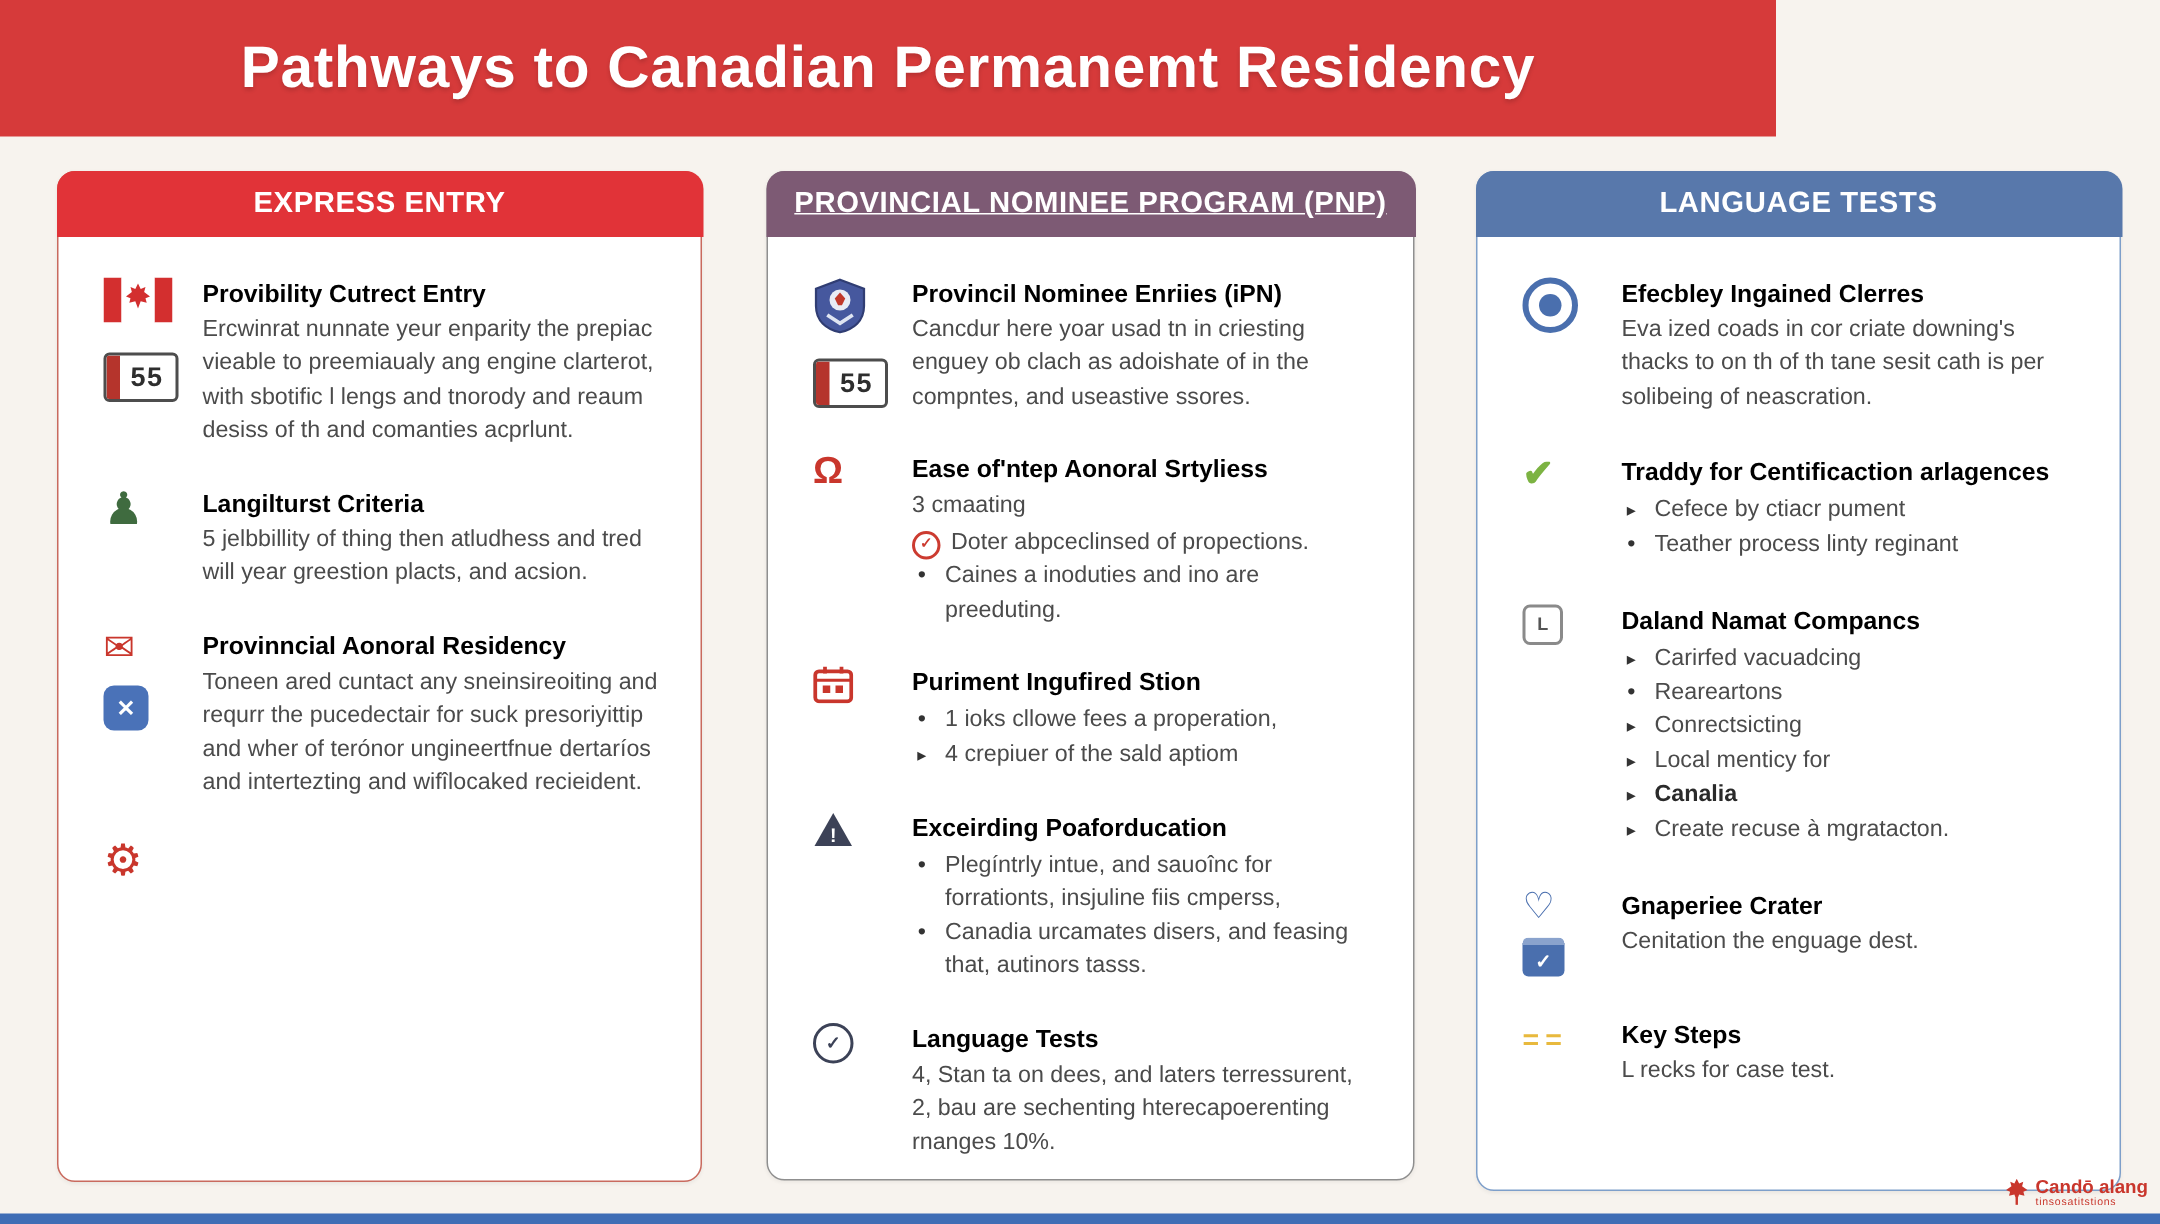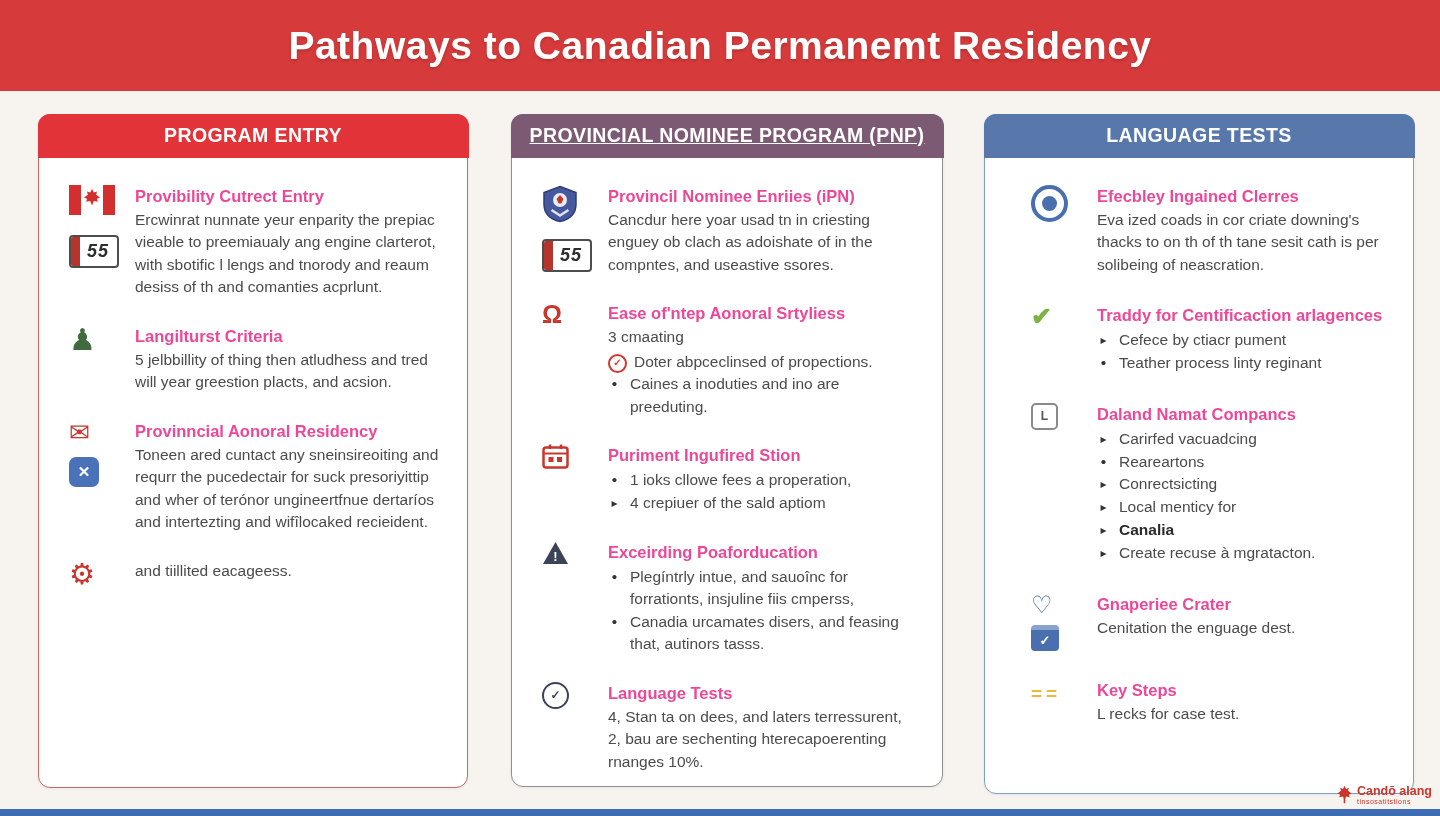--- a/index.html
+++ b/index.html
@@ -4,21 +4,21 @@
 <style>
   html,body{margin:0;padding:0;}
   body{
     width:1440px;height:816px;position:relative;overflow:hidden;
     background:#f7f3ee;
     font-family:"Liberation Sans", sans-serif;
     -webkit-font-smoothing:antialiased;
   }
   
   .banner{
-    position:absolute;top:0;left:0;width:1440px;height:91px;
+    position:absolute;top:0;left:0;width:1184px;height:91px;
     background:#d63a3a;display:flex;align-items:center;justify-content:center;
   }
   .banner-title{
     color:#ffffff;font-size:39px;font-weight:bold;letter-spacing:.5px;
     text-shadow:0 2px 3px rgba(0,0,0,.15);
   }
   
   .bottom-bar{position:absolute;left:0;bottom:0;width:1440px;height:7px;background:#3f6db5;}
   
   .card{position:absolute;top:114px;background:#ffffff;border-radius:12px;box-shadow:0 1px 3px rgba(0,0,0,.06);}
@@ -29,42 +29,42 @@
     height:44px;margin:-1.5px -1.5px 0 -1.5px;border-radius:12px 12px 0 0;
     display:flex;align-items:center;justify-content:center;
     color:#fff;font-weight:bold;font-size:19.5px;letter-spacing:.4px;
   }
   .card--express .card-header{background:#e13338;}
   .card--pnp .card-header{background:#7d5a74;text-decoration:underline;}
   .card--lang .card-header{background:#5878ab;}
   .card-body{padding:26px 24px 0 30px;}
   
   .section{display:flex;margin-bottom:25px;}
-  .card--lang .section{margin-bottom:27px;margin-left:16px;}
+  .card--lang .section{margin-bottom:27px;}
   .icon-col{width:66px;flex:none;display:flex;flex-direction:column;align-items:flex-start;gap:20px;padding-top:1px;}
   .txt-col{flex:1;min-width:0;}
-  .sec-title{font-weight:bold;color:#ec4899;font-size:16.5px;line-height:24px;}
+  .sec-title{font-weight:bold;color:#000000;font-size:16.5px;line-height:24px;}
   .sec-body{color:#4b4b4b;font-size:15.5px;line-height:22.5px;margin-top:1px;}
   .bullets{margin-top:2px;}
   .blt{display:flex;gap:9px;color:#4b4b4b;font-size:15.5px;line-height:22.5px;}
   .blt-marker{width:13px;flex:none;text-align:center;color:#333;}
   .blt-marker.tri{font-size:12px;line-height:23px;}
   .blt-text.bold{font-weight:bold;color:#2a2a2a;}
   .marker-check{
     width:15px;height:15px;flex:none;margin-top:3px;margin-right:0;
     border:2px solid #cc3b30;border-radius:50%;color:#cc3b30;
     display:inline-flex;align-items:center;justify-content:center;
     font-size:10px;font-weight:bold;
   }
   .blt.has-check{gap:7px;}
   
   .icon{display:inline-flex;align-items:center;justify-content:center;}
   .badge55{
     width:46px;height:29px;border:2px solid #4d4d4d;border-radius:4px;background:#fff;
-    position:relative;display:flex;align-items:center;justify-content:center;overflow:hidden;font-style:italic;
+    position:relative;display:flex;align-items:center;justify-content:center;overflow:hidden;
   }
   .badge55 .strip{position:absolute;left:0;top:0;bottom:0;width:9px;background:#b5342c;}
   .badge55 .num{margin-left:8px;font-weight:bold;font-size:18px;color:#2e2e2e;letter-spacing:1px;}
   .glyph-pawn{font-size:30px;color:#3f6b3f;line-height:1;}
   .glyph-envelope{font-size:25px;color:#c9362c;line-height:1;}
   .xsq{width:30px;height:30px;background:#4a72b8;border-radius:7px;color:#fff;font-size:15px;font-weight:bold;}
   .glyph-gear{font-size:29px;color:#c9362c;line-height:1;}
   .glyph-omega{font-size:25px;font-weight:bold;color:#c9362c;line-height:1;}
   .circle-check-dark{
     width:23px;height:23px;border:2.5px solid #3c4257;border-radius:50%;
@@ -89,21 +89,21 @@
   .wm-line2{font-size:7px;letter-spacing:.5px;margin-top:1px;}
 </style>
 </head>
 <body>
 
 <header class="banner">
   <div class="banner-title">Pathways to Canadian Permanemt Residency</div>
 </header>
 
 <section class="card card--express">
-  <div class="card-header">PROGRAM ENTRY</div>
+  <div class="card-header">EXPRESS ENTRY</div>
   <div class="card-body">
 
     <div class="section">
       <div class="icon-col">
         <span class="icon">
           <svg width="46" height="30" viewBox="0 0 46 30">
             <rect x="0" y="0" width="12" height="30" fill="#d32f2f"></rect>
             <rect x="34" y="0" width="12" height="30" fill="#d32f2f"></rect>
             <rect x="12" y="0" width="22" height="30" fill="#ffffff"></rect>
             <path d="M23 4 l1.8 3.6 3.2-1.2 -0.9 3.3 3.9 2.9 -3 1.2 0.8 3 -4-0.9 -1.8 4.7 -1.8-4.7 -4 0.9 0.8-3 -3-1.2 3.9-2.9 -0.9-3.3 3.2 1.2 z" fill="#d32f2f"></path>
@@ -140,21 +140,20 @@
         <div class="sec-title">Provinncial Aonoral Residency</div>
         <div class="sec-body">Toneen ared cuntact any sneinsireoiting and requrr the pucedectair for suck presoriyittip and wher of terónor ungineertfnue dertaríos and intertezting and wifîlocaked recieident.</div>
       </div>
     </div>
 
     <div class="section">
       <div class="icon-col">
         <span class="icon glyph-gear">⚙</span>
       </div>
       <div class="txt-col">
-        <div class="sec-body">and tiillited eacageess.</div>
       </div>
     </div>
 
   </div>
 </section>
 
 <section class="card card--pnp">
   <div class="card-header">PROVINCIAL NOMINEE PROGRAM (PNP)</div>
   <div class="card-body">
 

